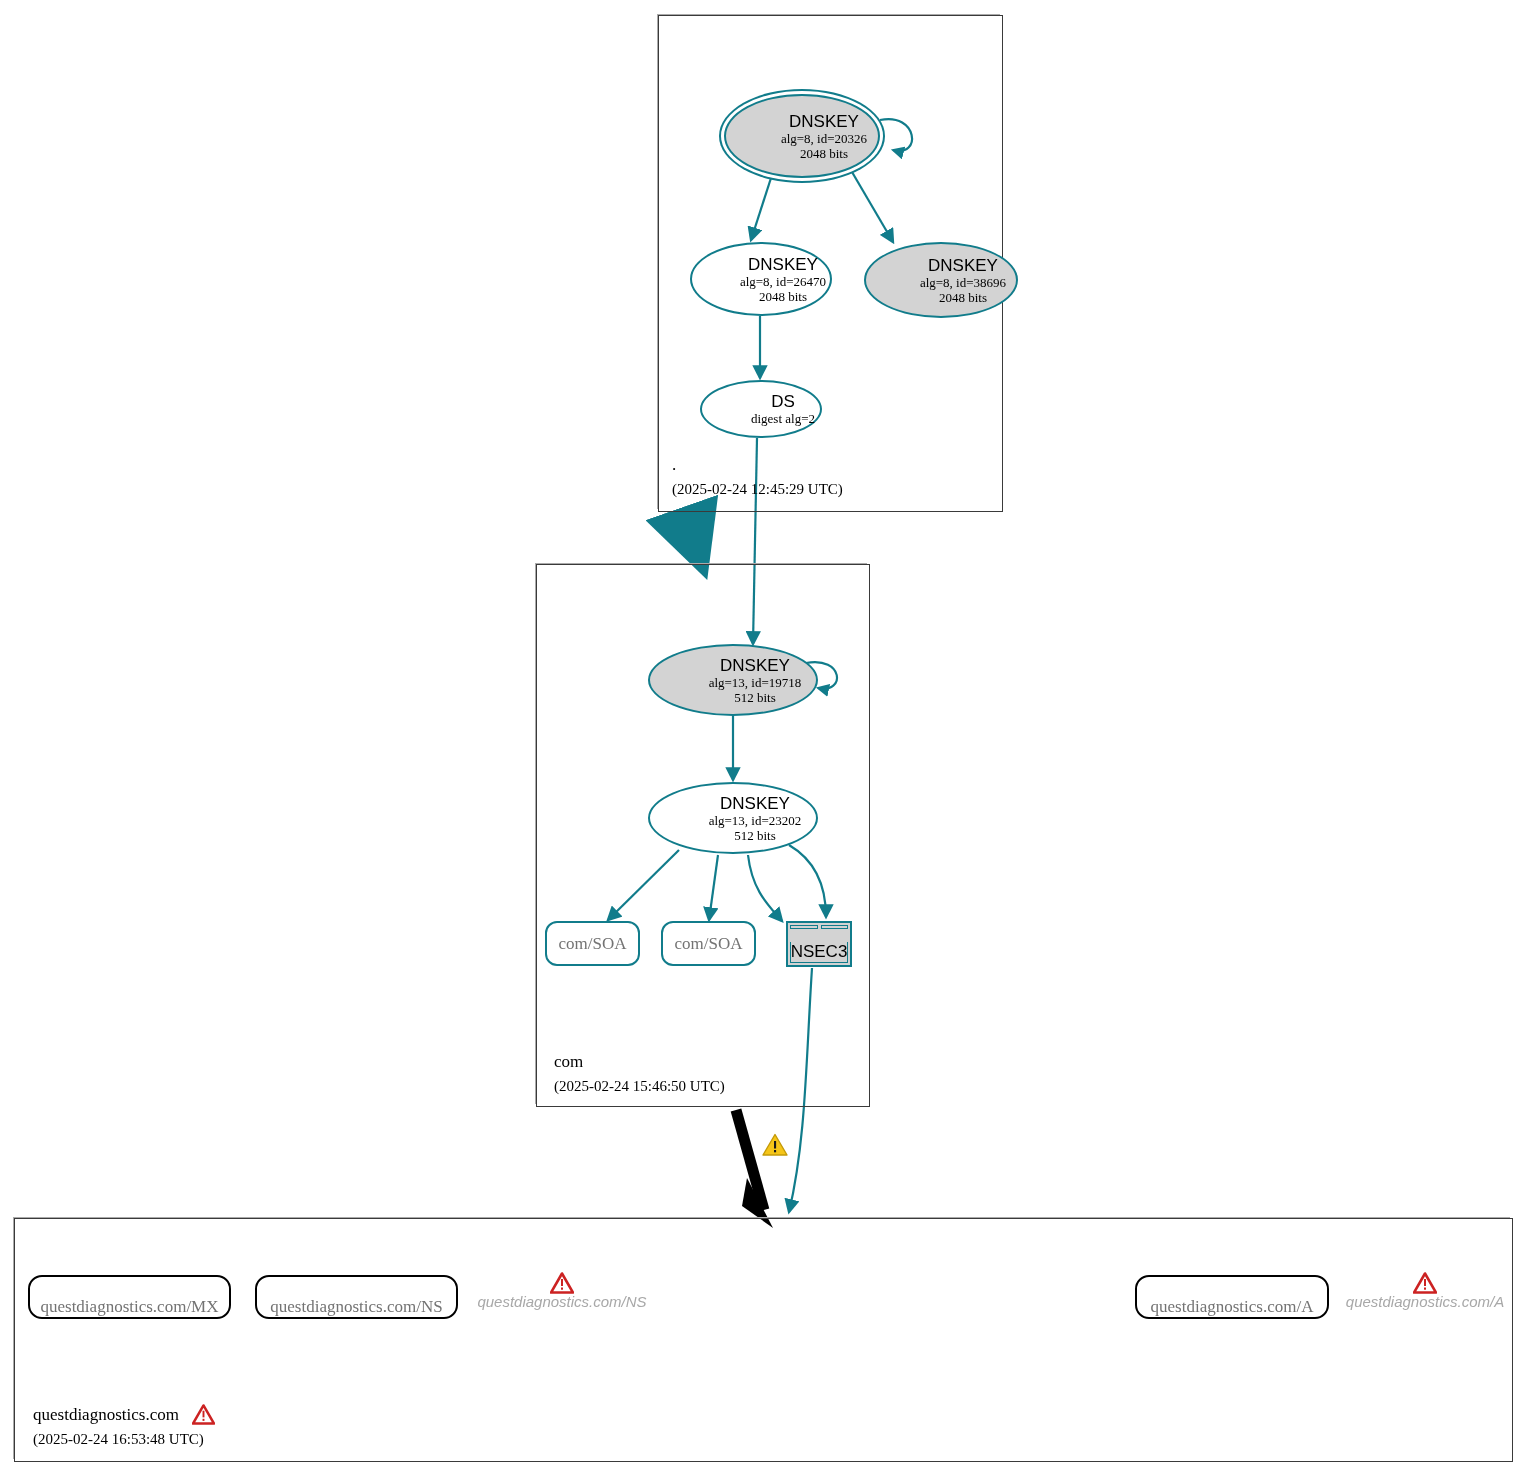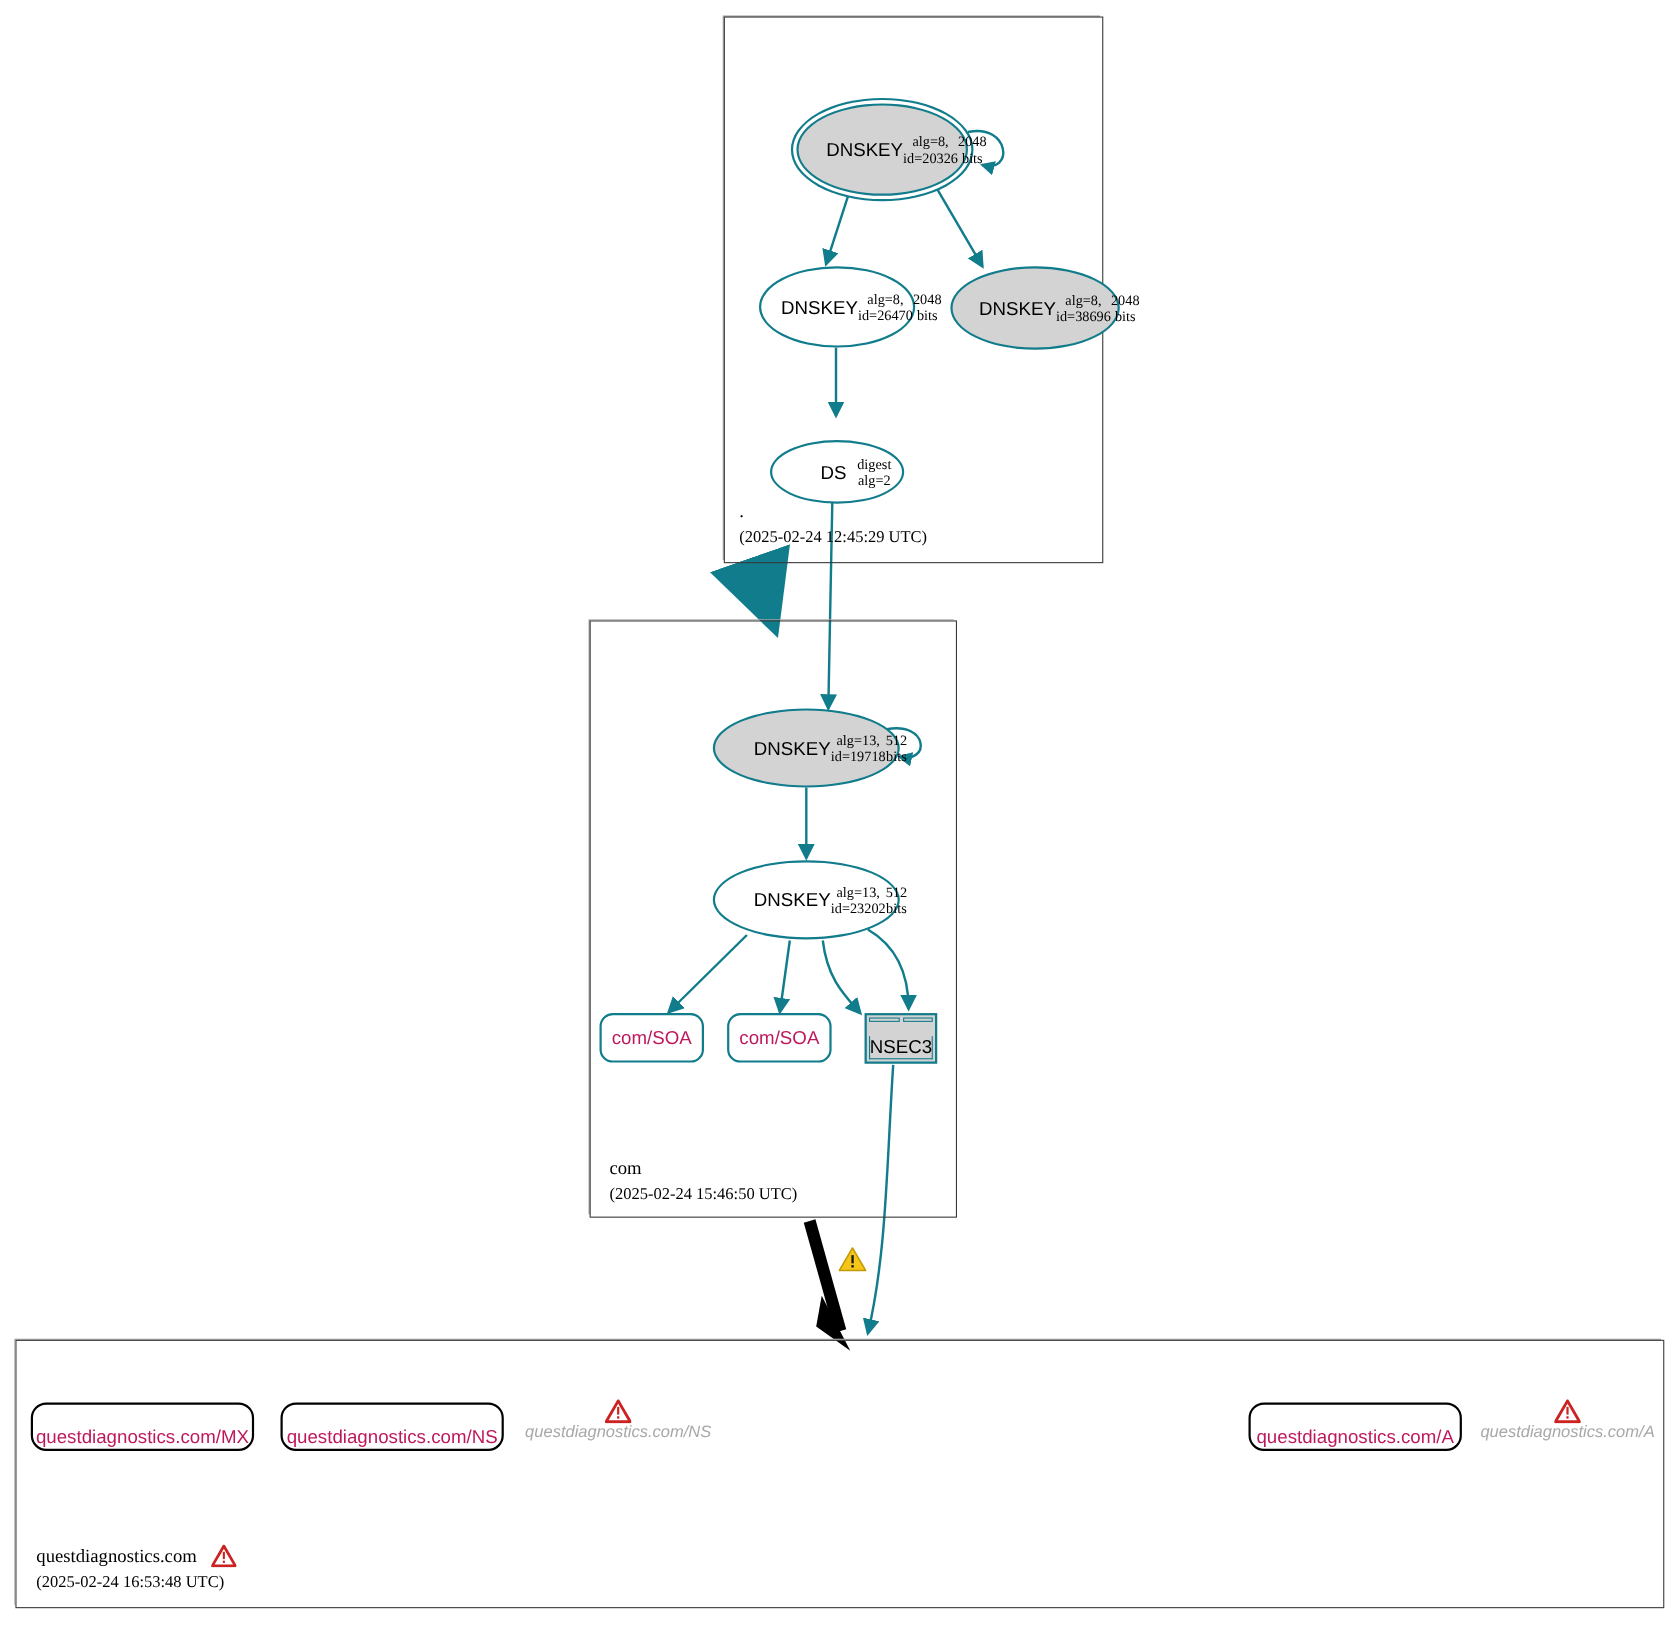--- a/index.html
+++ b/index.html
@@ -48,20 +48,21 @@
   }
   .zone-time {
     font-size: 15px;
     line-height: 20px;
     margin-top: 4px;
   }
   .node {
     position: absolute;
     box-sizing: border-box;
     display: flex;
+    flex-direction: column;
     align-items: center;
     justify-content: center;
     text-align: center;
     color: #000000;
     padding-left: 44px;
   }
   .ellipse {
     border: 2px solid #117C8B;
     border-radius: 50%;
     background: #ffffff;
@@ -82,23 +83,23 @@
   }
   .rrset {
     position: absolute;
     box-sizing: border-box;
     border: 2px solid #117C8B;
     border-radius: 12px;
     background: #ffffff;
     display: flex;
     align-items: center;
     justify-content: center;
-    font-family: Liberation Sans, sans-serif;
+    font-family: Liberation Serif, serif;
     font-size: 17px;
-    color: #be185d;
+    color: #737373;
   }
   .rrset.black {
     border: 2px solid #000000;
     border-radius: 14px;
     align-items: flex-end;
   }
   .nsec3 {
     position: absolute;
     box-sizing: border-box;
     border: 2px solid #117C8B;
@@ -240,21 +241,21 @@
     <div class="sub">alg=8, id=26470</div>
     <div class="sub">2048 bits</div>
   </div>
 
   <div class="node ellipse shaded" style="left:864px; top:242px; width:154px; height:76px;">
     <div class="title">DNSKEY</div>
     <div class="sub">alg=8, id=38696</div>
     <div class="sub">2048 bits</div>
   </div>
 
-  <div class="node ellipse" style="left:700px; top:400px; width:122px; height:58px;">
+  <div class="node ellipse" style="left:700px; top:380px; width:122px; height:58px;">
     <div class="title">DS</div>
     <div class="sub">digest alg=2</div>
   </div>
 
   <div class="zone-label" style="left:672px; top:455px;">
     <div><span class="zone-name">.</span></div>
     <div class="zone-time">(2025-02-24 12:45:29 UTC)</div>
   </div>
 
   <div class="node ellipse shaded" style="left:648px; top:644px; width:170px; height:72px;">

